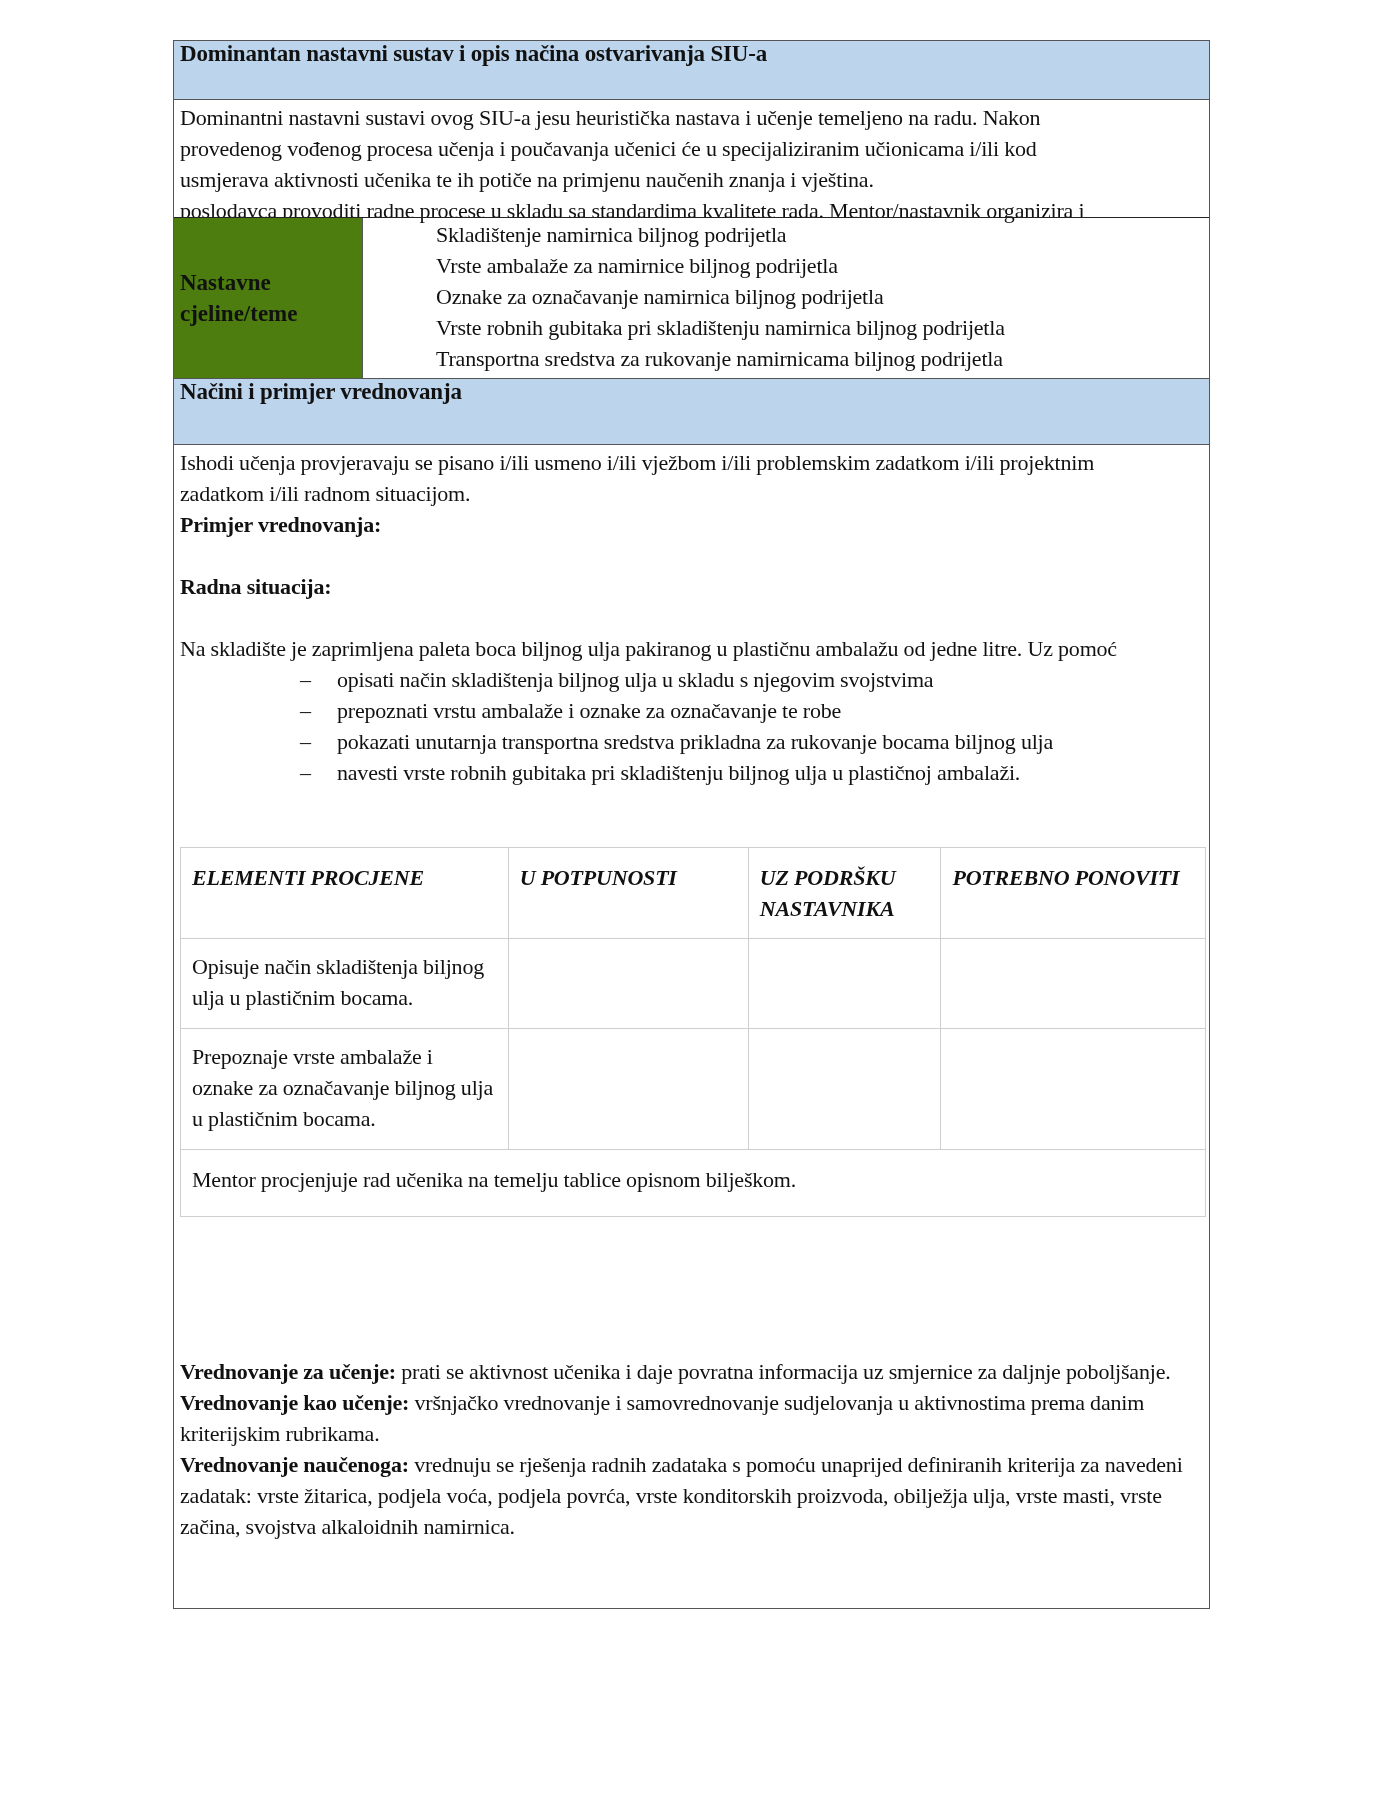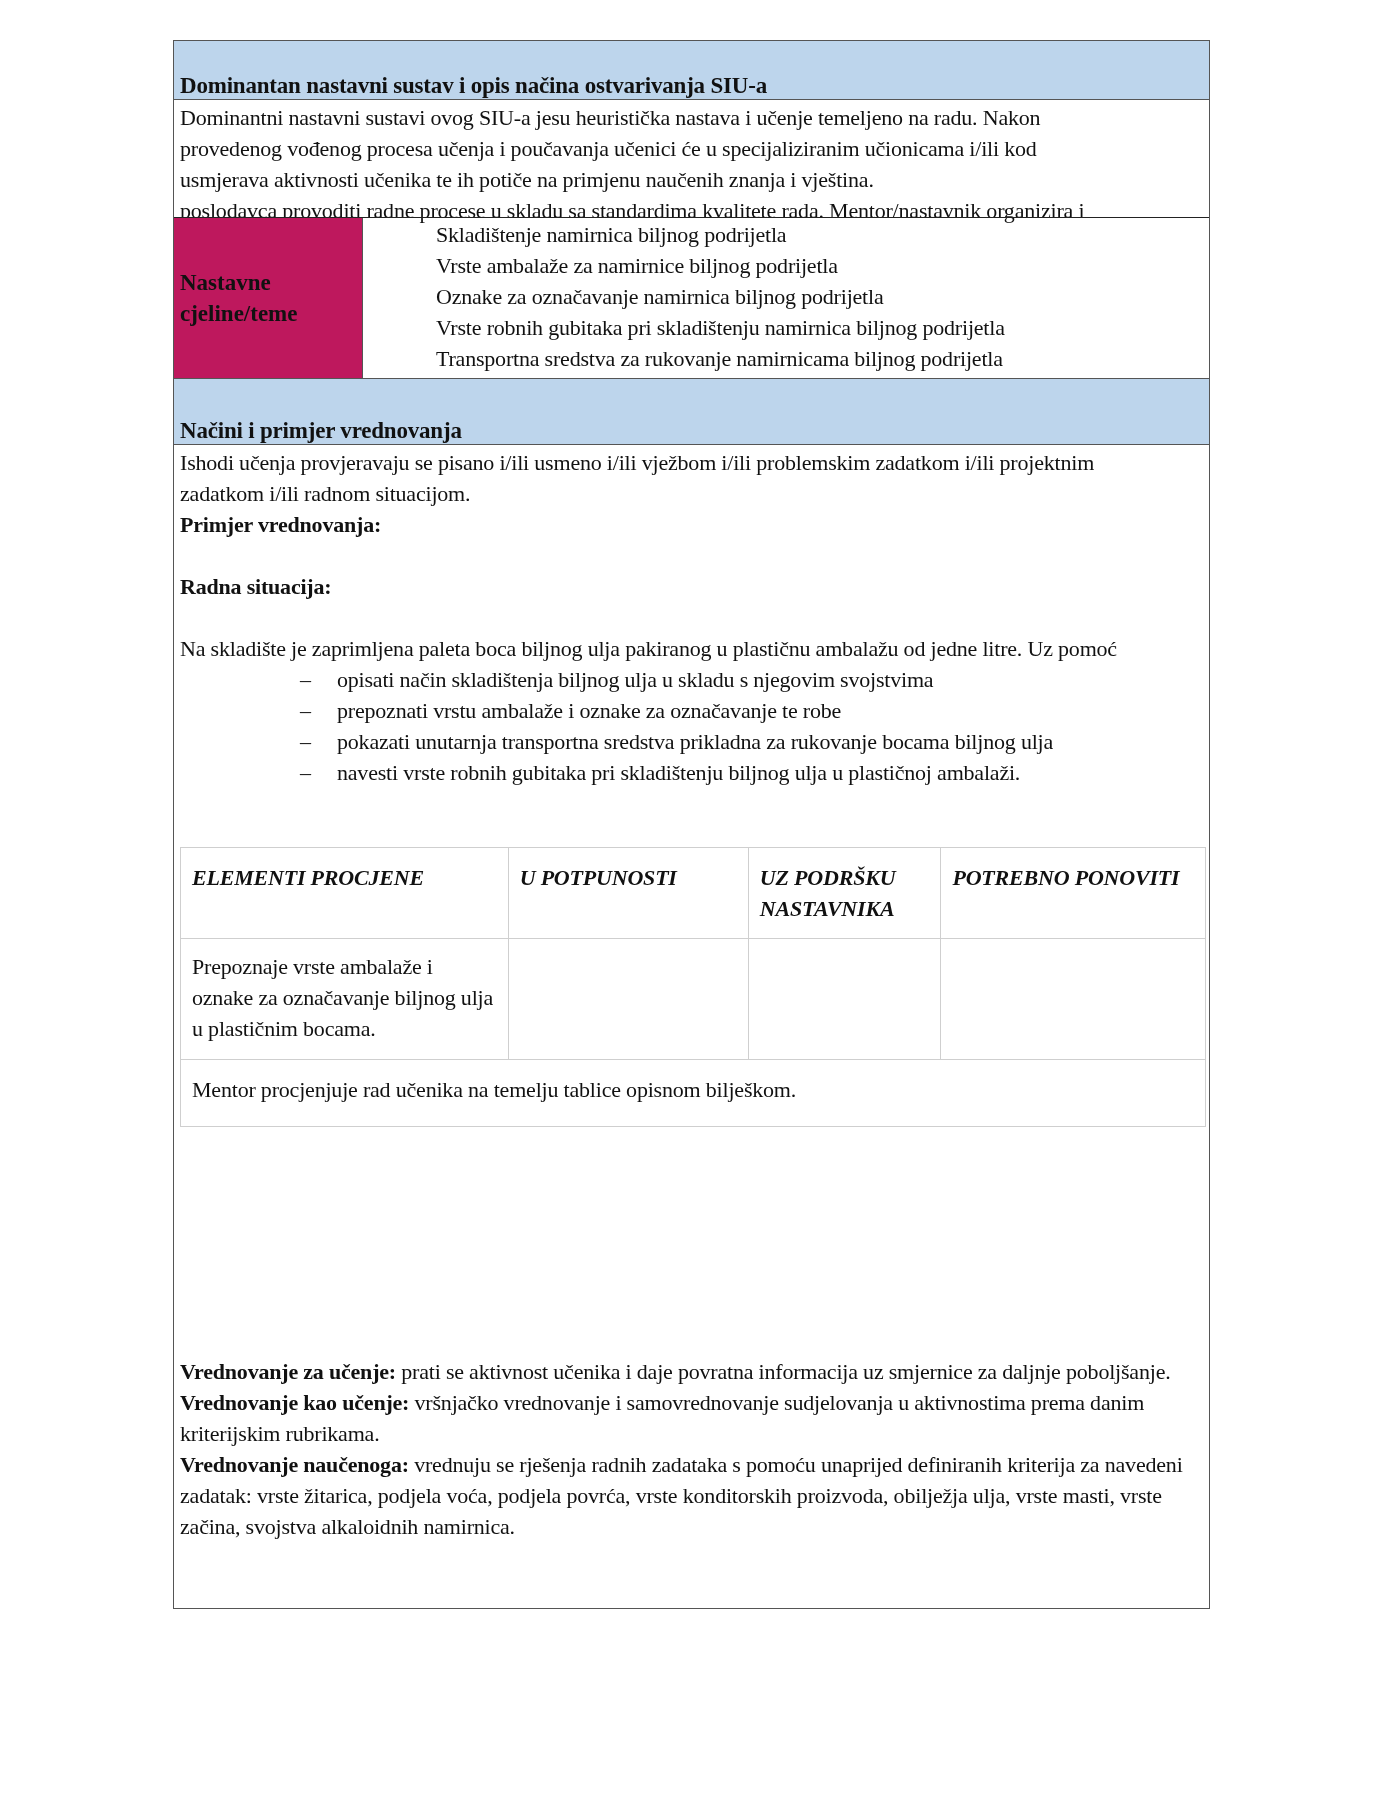--- a/index.html
+++ b/index.html
@@ -1,23 +1,23 @@
 <!DOCTYPE html>
 <html><head>
 <meta charset="utf-8">
 <style>
   html, body { margin: 0; padding: 0; background: #ffffff; }
   body { width: 1386px; height: 1797px; position: relative; font-family: "Liberation Serif", "DejaVu Serif", serif; color: #111; }
   .outer { position: absolute; left: 173px; top: 40px; width: 1037px; height: 1569px; border: 1.5px solid #555; box-sizing: border-box; }
-  .hdr { position: absolute; left: 0; width: 100%; background: #bdd5ec; border-bottom: 1.5px solid #555; box-sizing: border-box; font-weight: bold; font-size: 23px; padding-left: 6px; display: flex; align-items: flex-end; letter-spacing: -0.2px; }
+  .hdr { position: absolute; left: 0; width: 100%; background: #bdd5ec; border-bottom: 1.5px solid #555; box-sizing: border-box; font-weight: bold; font-size: 23px; padding-left: 6px; display: flex; align-items: flex-start; letter-spacing: -0.2px; }
   .txt { font-size: 22px; line-height: 31px; letter-spacing: -0.2px; }
   #h1 { top: 0; height: 59px; }
   #desc { position: absolute; left: 6px; top: 61px; width: 1020px; }
   #topics-row { position: absolute; left: 0; top: 176px; width: 100%; height: 162px; border-top: 1.5px solid #222; border-bottom: 1.5px solid #555; box-sizing: border-box; }
-  #topics-label { position: absolute; left: 0; top: 0; width: 189px; height: 100%; background: #be185d; border-right: 1.5px solid #555; box-sizing: border-box; display: flex; align-items: center; padding-left: 6px; font-weight: bold; font-size: 23px; line-height: 31px; }
+  #topics-label { position: absolute; left: 0; top: 0; width: 189px; height: 100%; background: #4d7c0f; border-right: 1.5px solid #555; box-sizing: border-box; display: flex; align-items: center; padding-left: 6px; font-weight: bold; font-size: 23px; line-height: 31px; }
   #topics-list { position: absolute; left: 262px; top: 1px; font-size: 22px; line-height: 31px; letter-spacing: -0.2px; }
   #h2 { top: 338px; height: 66px; }
   #eval { position: absolute; left: 6px; top: 406px; width: 1022px; }
   .bold { font-weight: bold; }
   .gap { height: 31px; }
   .bullets { margin: 0; padding: 0; list-style: none; }
   .bullets li { position: relative; padding-left: 157px; }
   .bullets li .dash { position: absolute; left: 120px; }
   #inner { position: absolute; left: 6px; top: 806px; width: 1026px; border-collapse: collapse; font-size: 22px; line-height: 31px; letter-spacing: -0.2px; }
   #inner td { border: 1.5px solid #cfcfcf; vertical-align: top; padding: 12px 11px; }
@@ -86,20 +86,26 @@
         <col style="width:174px">
         <col style="width:239px">
     </colgroup>
     <tbody>
         <tr class="th">
       <td>ELEMENTI PROCJENE</td>
       <td>U POTPUNOSTI</td>
       <td>UZ PODRŠKU NASTAVNIKA</td>
       <td>POTREBNO PONOVITI</td>
     </tr>
+    <tr class="r1">
+      <td>Opisuje način skladištenja biljnog ulja u plastičnim bocama.</td>
+      <td></td>
+      <td></td>
+      <td></td>
+    </tr>
     <tr class="r2">
       <td>Prepoznaje vrste ambalaže i oznake za označavanje biljnog ulja u plastičnim bocama.</td>
       <td></td>
       <td></td>
       <td></td>
     </tr>
     <tr class="foot">
       <td colspan="4">Mentor procjenjuje rad učenika na temelju tablice opisnom bilješkom.</td>
     </tr>
   </tbody>

